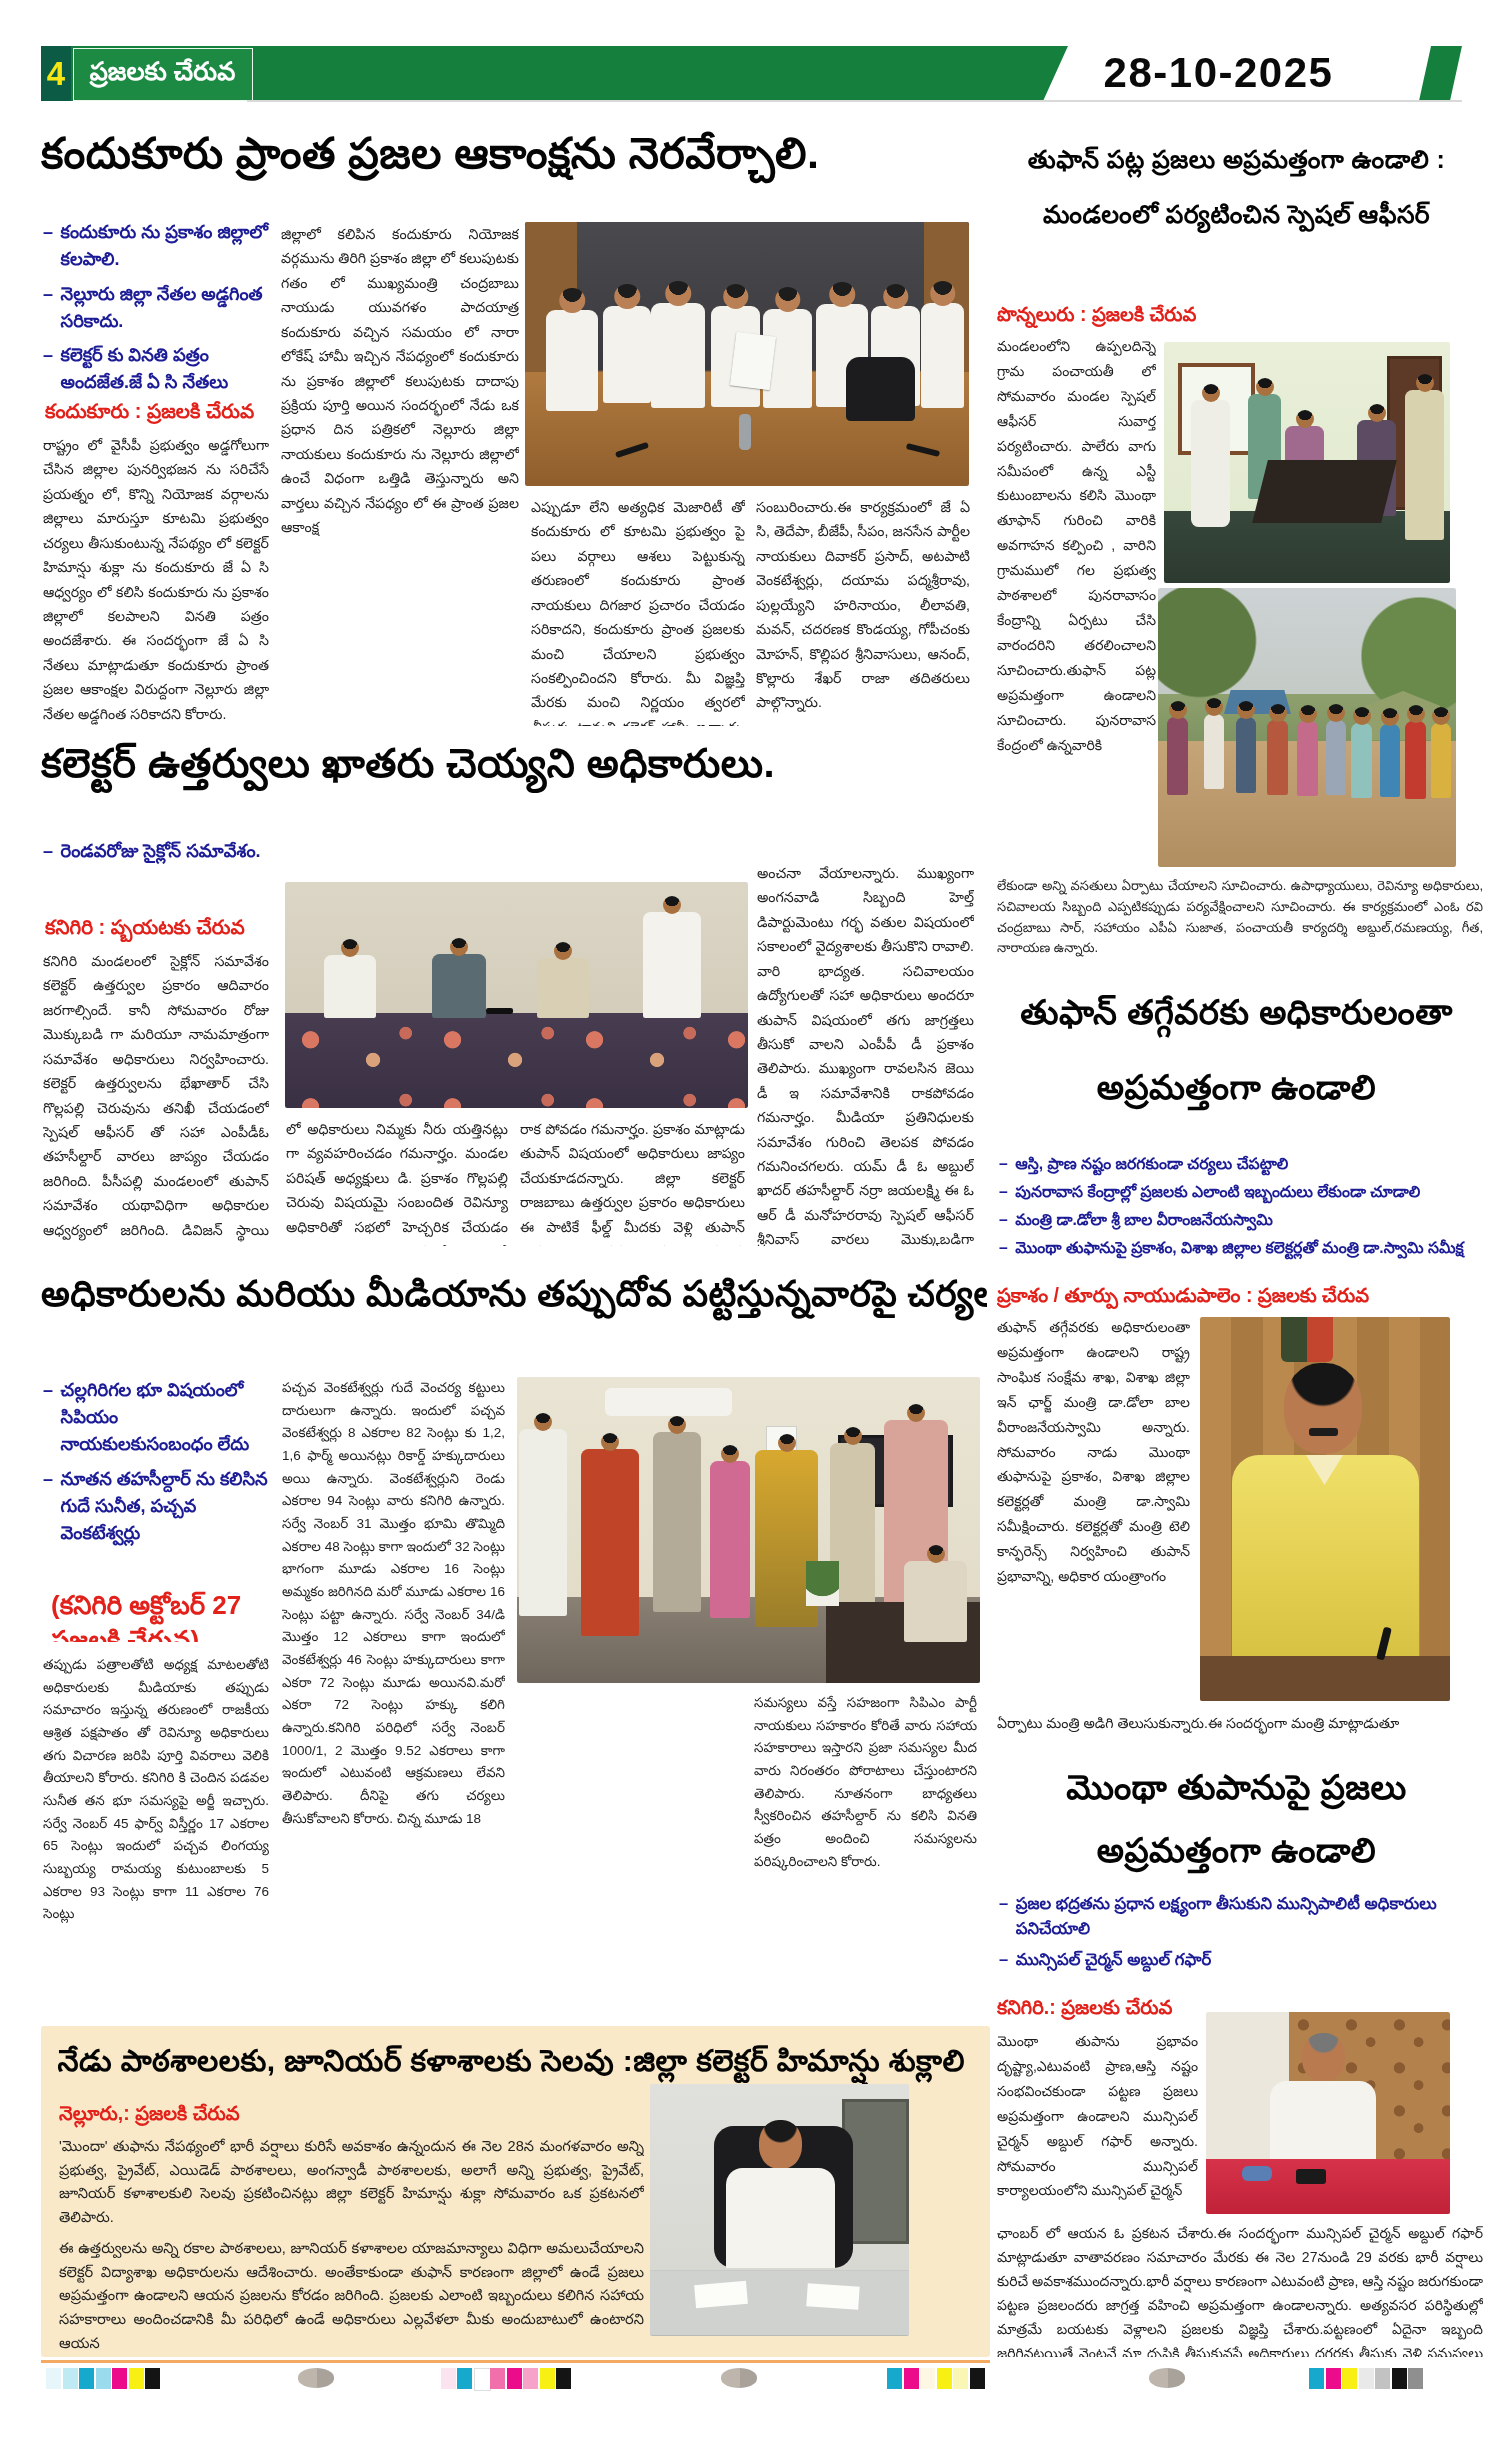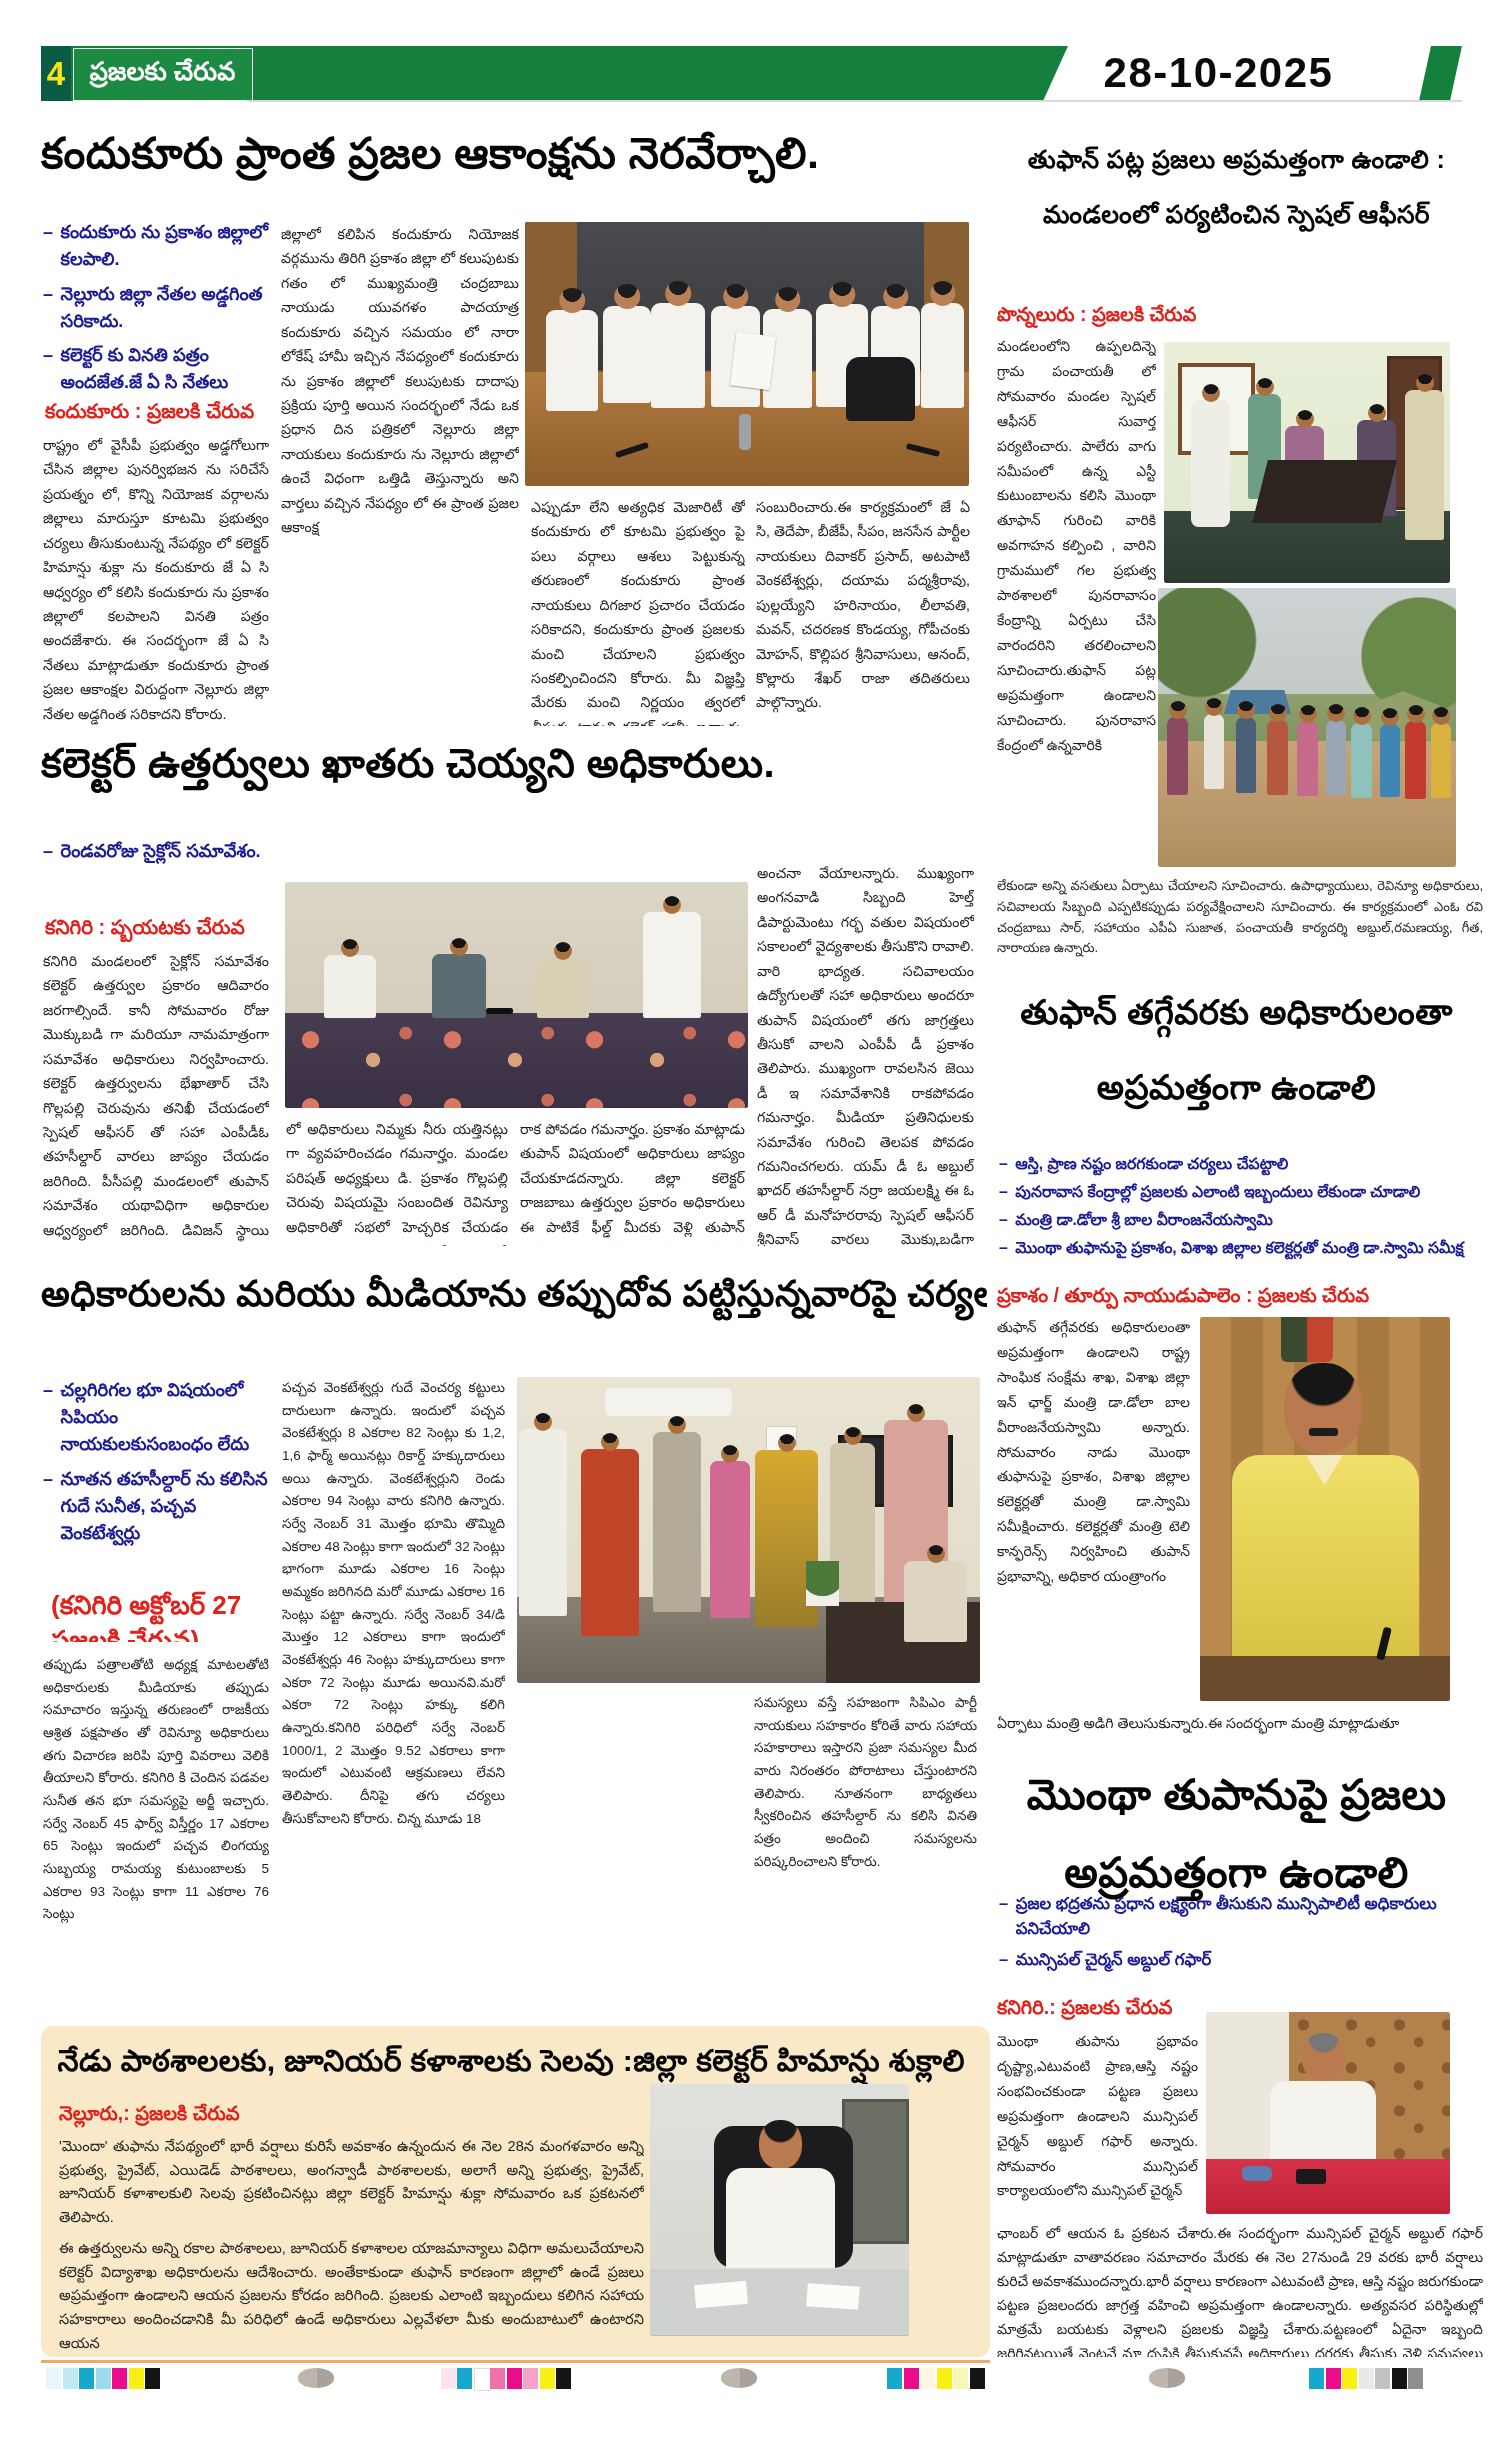--- a/index.html
+++ b/index.html
@@ -152,21 +152,21 @@
     <div class="fig" style="left:109px;top:111px;width:28.5px;height:7.5px;background:#1c1c1c;border-radius:3px;"></div>
     <div class="fig" style="left:31.5px;top:138px;width:187px;height:201px;background:linear-gradient(180deg,#efe06a 0%,#e3ce50 60%,#d8c244 100%);border-radius:27px 27px 0 0;"></div>
     <div class="fig" style="left:106px;top:138px;width:37px;height:30px;background:#f5ecc0;clip-path:polygon(0 0,50% 100%,100% 0);"></div>
     <div class="fig" style="left:0;top:339px;width:250px;height:45px;background:#6b4a2e;"></div>
     <div class="fig" style="left:180px;top:310px;width:7.5px;height:33px;background:#141414;border-radius:3px;transform:rotate(14deg);"></div>
   </div>
 
   <div class="col" style="left:997px;top:1711px;width:486px;height:31.5px;font-size:14.2px;">ఏర్పాటు మంత్రి అడిగి తెలుసుకున్నారు.ఈ సందర్భంగా మంత్రి మాట్లాడుతూ</div>
   <div class="col" style="left:997px;top:1744px;width:486px;height:0px;font-size:0;line-height:0;">ఆస్తి, ప్రాణ నష్టం జరగకుండా చర్యలు చేపట్టాలి. అటుముందస్తు జాగ్రత్త చర్యలు చేపట్టాలన్నారు. పునరావాస కేంద్రాల్లో ప్రజలకు ఎలాంటి ఇబ్బందులు లేకుండా చూడాలి, ఆహారం, తాగునీరు, వైద్య సదుపాయాలు అన్ని ఏర్పాట్లు చేయాలని కలెక్టర్లను ఆదేశించారు. వారికి ఎలాంటి ఇబ్బందులు లేకుండా వారలను ముఖ్యంగా జాగ్రత్తలు తీసుకోవాలని అధికారులను ఆదేశించారు. అవసరమైన చోట ప్రజలను పునరావాస కేంద్రాలకు తరలించాలని, జాగ్రత్తలను ఎలాంటి ఇబ్బంది డా.డోల్ శ్రీ బాల వీరాంజనేయస్వామికి సూచించారు.</div>
 
-  <div class="abs hl headline-center" style="left:991px;top:1756px;width:491px;height:126px;font-size:42px;line-height:1.85;">
+  <div class="abs hl headline-center" style="left:991px;top:1756px;width:491px;height:126px;font-size:34px;line-height:1.85;">
     <div>మొంథా తుపానుపై ప్రజలు</div>
     <div>అప్రమత్తంగా ఉండాలి</div>
   </div>
   <div class="abs" style="left:999px;top:1891px;width:484px;height:96px;">
     <div class="bullet-row bl" style="font-size:16.5px;margin-bottom:6px;">
         <span class="bullet-dash">–</span>
         <span>ప్రజల భద్రతను ప్రధాన లక్ష్యంగా తీసుకుని మున్సిపాలిటీ అధికారులు పనిచేయాలి</span>
       </div>
     <div class="bullet-row bl" style="font-size:16.5px;margin-bottom:0;">
         <span class="bullet-dash">–</span>
@@ -242,21 +242,21 @@
     <div class="sfig" style="left:238px;top:73px;width:63px;height:177px;background:linear-gradient(180deg,#d8a92f 0%,#9a7d2a 100%);"></div>
     <div class="sfig" style="left:313px;top:66px;width:45px;height:172px;background:#cfc6ab;"></div>
     <div class="sfig" style="left:367px;top:43px;width:64px;height:210px;background:#d8a49a;"></div>
     <div class="fig" style="left:309px;top:225px;width:154px;height:81px;background:#3a2f28;"></div>
     <div class="sfig" style="left:387px;top:184px;width:63px;height:81px;background:#ded6c2;"></div>
     <div class="fig" style="left:289px;top:184px;width:33px;height:45px;background:radial-gradient(circle at 50% 30%,#4d7a3a 0 60%,transparent 62%),linear-gradient(180deg,transparent 60%,#f0efe8 60%);"></div>
   </div>
 
   <div class="col" style="left:754px;top:1692px;width:223px;height:327px;font-size:13.5px;line-height:1.68;">సమస్యలు వస్తే సహజంగా సిపిఎం పార్టీ నాయకులు సహకారం కోరితే వారు సహాయ సహకారాలు ఇస్తారని ప్రజా సమస్యల మీద వారు నిరంతరం పోరాటాలు చేస్తుంటారని తెలిపారు. నూతనంగా బాధ్యతలు స్వీకరించిన తహసీల్దార్ ను కలిసి వినతి పత్రం అందించి సమస్యలను పరిష్కరించాలని కోరారు.</div>
 
-  <div class="abs" style="left:41px;top:2026px;width:949px;height:331px;background:#f9e9c8;border-radius:12px;">
+  <div class="abs" style="left:41px;top:2026px;width:949px;height:331px;background:#f9e9c8;border-radius:3px;">
     <div class="abs hl" style="left:16.5px;top:18px;width:915px;height:49px;font-size:30px;white-space:nowrap;overflow:hidden;">నేడు పాఠశాలలకు, జూనియర్ కళాశాలకు సెలవు :జిల్లా కలెక్టర్ హిమాన్షు శుక్లాలి</div>
     <div class="dl" style="left:18px;top:76px;width:315px;font-size:19.5px;">నెల్లూరు,: ప్రజలకి చేరువ</div>
     <div class="col" style="left:18px;top:109px;width:585px;height:97px;font-size:14.6px;line-height:1.62;">'మొందా' తుఫాను నేపథ్యంలో భారీ వర్షాలు కురిసే అవకాశం ఉన్నందున ఈ నెల 28న మంగళవారం అన్ని ప్రభుత్వ, ప్రైవేట్, ఎయిడెడ్ పాఠశాలలు, అంగన్వాడీ పాఠశాలలకు, అలాగే అన్ని ప్రభుత్వ, ప్రైవేట్, జూనియర్ కళాశాలకులి సెలవు ప్రకటించినట్లు జిల్లా కలెక్టర్ హిమాన్షు శుక్లా సోమవారం ఒక ప్రకటనలో తెలిపారు.</div>
     <div class="col" style="left:18px;top:211px;width:585px;height:112px;font-size:14.6px;line-height:1.62;">ఈ ఉత్తర్వులను అన్ని రకాల పాఠశాలలు, జూనియర్ కళాశాలల యాజమాన్యాలు విధిగా అమలుచేయాలని కలెక్టర్ విద్యాశాఖ అధికారులను ఆదేశించారు. అంతేకాకుండా తుఫాన్ కారణంగా జిల్లాలో ఉండే ప్రజలు అప్రమత్తంగా ఉండాలని ఆయన ప్రజలను కోరడం జరిగింది. ప్రజలకు ఎలాంటి ఇబ్బందులు కలిగిన సహాయ సహకారాలు అందించడానికి మీ పరిధిలో ఉండే అధికారులు ఎల్లవేళలా మీకు అందుబాటులో ఉంటారని ఆయన</div>
 
     <div class="photo" style="left:609px;top:58px;width:259px;height:252px;background:linear-gradient(180deg,#e0e0dc 0%,#d8d8d3 74%,#c7cac6 74%,#b8bcb7 100%);">
       <div class="fig" style="left:192px;top:15px;width:61px;height:139px;background:#6b6f66;border:3px solid #55584f;"></div>
       <div class="fig" style="left:64px;top:42px;width:139px;height:142px;background:#1c1c1e;border-radius:19.5px;"></div>
       <div class="fig" style="left:109px;top:36px;width:43px;height:49px;border-radius:46%;background:radial-gradient(circle at 50% 12%,#1a1a1a 0 32%,#b97a50 36%);"></div>
       <div class="fig" style="left:76px;top:84px;width:109px;height:100px;background:#f4f3ee;border-radius:16.5px 16.5px 0 0;"></div>

